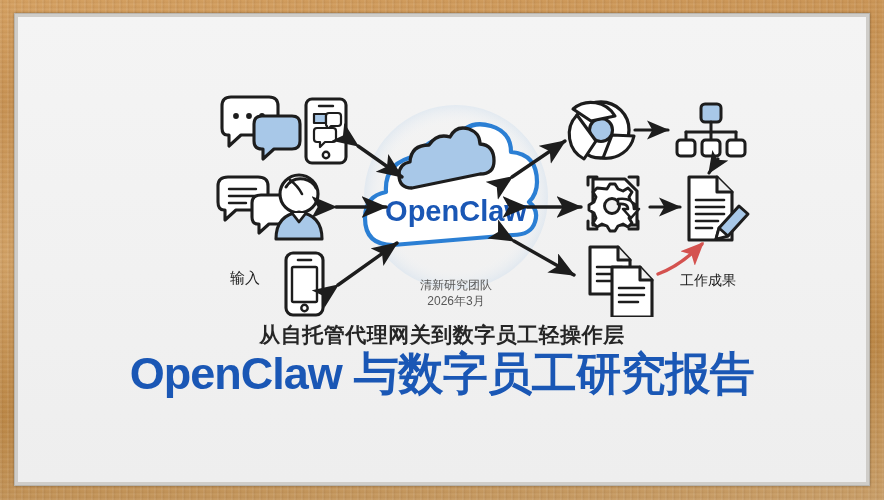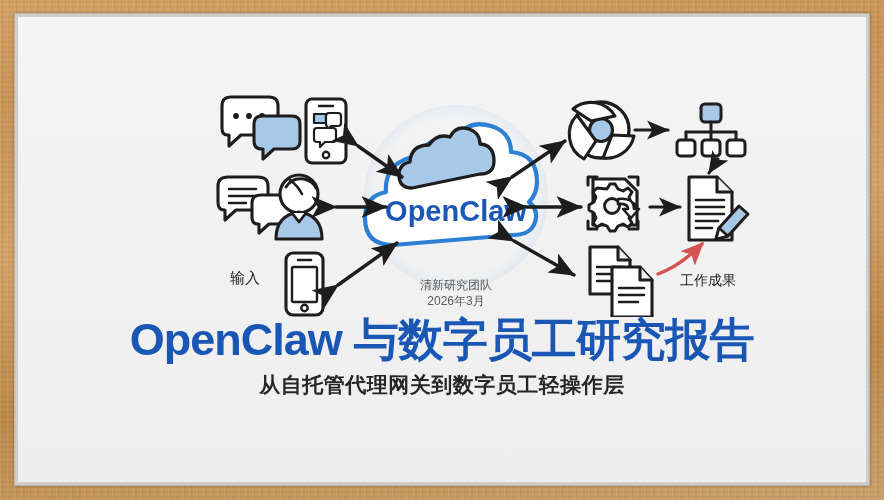--- a/index.html
+++ b/index.html
@@ -281,19 +281,19 @@
             <path d="M640 257 q22 -8 44 -30" marker-end="url(#ah-red)" fill="none"></path>
           </g>
         </g>
 
         <text x="227" y="266" text-anchor="middle" font-family="'Liberation Sans', sans-serif" font-size="15" fill="#1d1d1d">输入</text>
         <text x="690" y="268" text-anchor="middle" font-family="'Liberation Sans', sans-serif" font-size="14" fill="#1d1d1d">工作成果</text>
       </svg>
     </div>
 
     <div id="title-block">
+      <div id="subtitle">从自托管代理网关到数字员工轻操作层</div>
       <div id="main-title"><span class="latin">OpenClaw</span><span> 与数字员工研究报告</span></div>
-      <div id="subtitle">从自托管代理网关到数字员工轻操作层</div>
     </div>
 
 
   </div>
 </div>
 
 </body></html>

